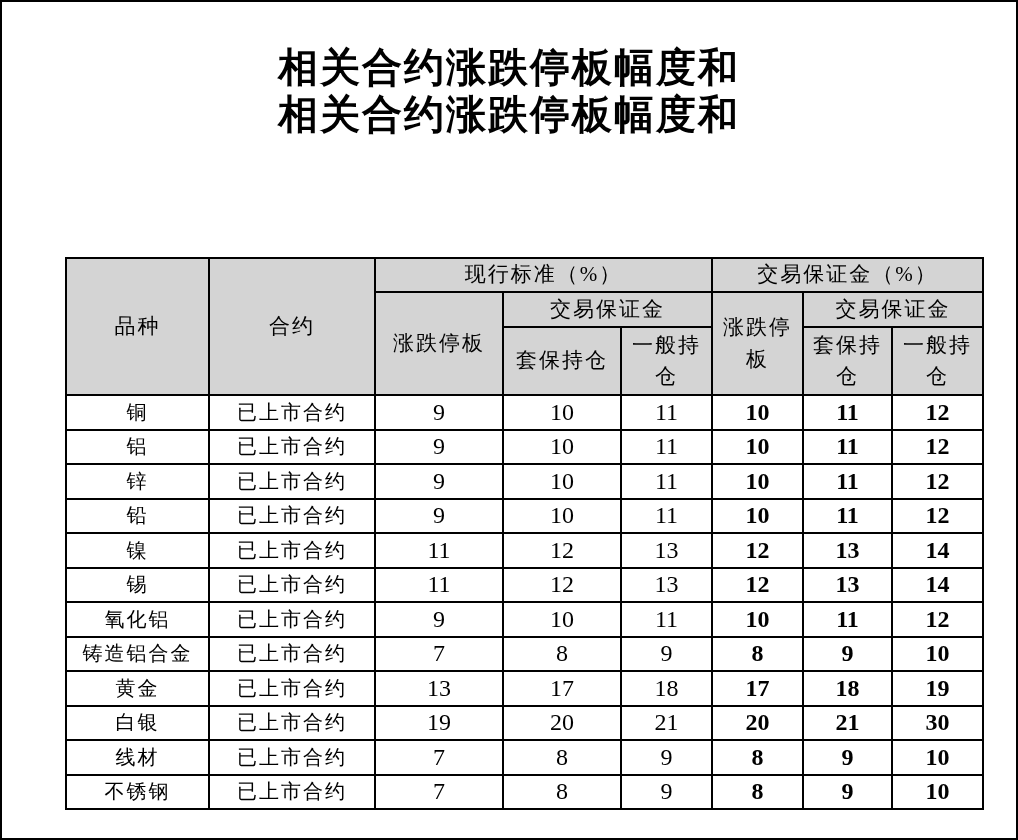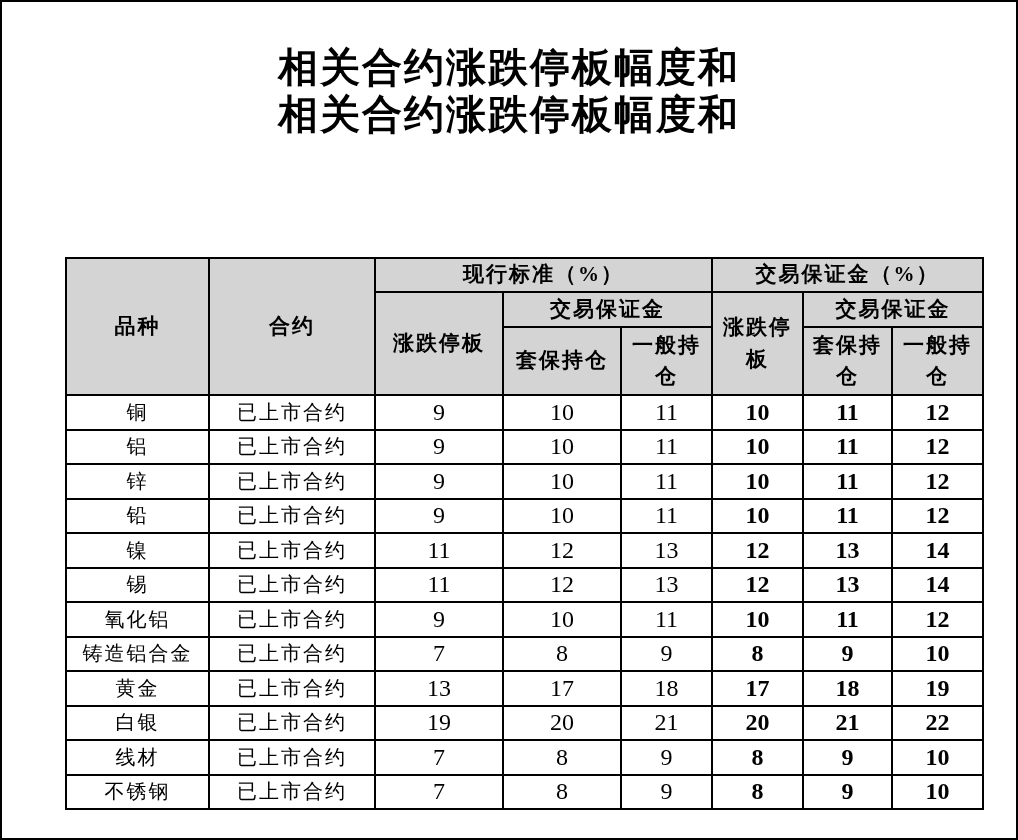--- a/index.html
+++ b/index.html
@@ -32,21 +32,21 @@
   }
   .adj-table th, .adj-table td {
     border: 2px solid #000000;
     text-align: center;
     vertical-align: middle;
     padding: 0;
     overflow: hidden;
   }
   .adj-table thead th {
     background: #d4d4d4;
-    font-weight: bold;
+    font-weight: normal;
     font-size: 21px;
     letter-spacing: 2px;
     line-height: 1.5;
   }
   tr.hrow-1 { height: 34px; }
   tr.hrow-2 { height: 35px; }
   tr.hrow-3 { height: 68px; }
   .adj-table tbody tr { height: 34.5px; }
   td.cjk { font-size: 20px; letter-spacing: 2px; }
   td.num { font-size: 24px; letter-spacing: 0; }
@@ -183,21 +183,21 @@
       <td class="num adj">19</td>
     </tr>
     <tr>
       <td class="cjk">白银</td>
       <td class="cjk">已上市合约</td>
       <td class="num">19</td>
       <td class="num">20</td>
       <td class="num">21</td>
       <td class="num adj">20</td>
       <td class="num adj">21</td>
-      <td class="num adj">22</td>
+      <td class="num adj">30</td>
     </tr>
     <tr>
       <td class="cjk">线材</td>
       <td class="cjk">已上市合约</td>
       <td class="num">7</td>
       <td class="num">8</td>
       <td class="num">9</td>
       <td class="num adj">8</td>
       <td class="num adj">9</td>
       <td class="num adj">10</td>

